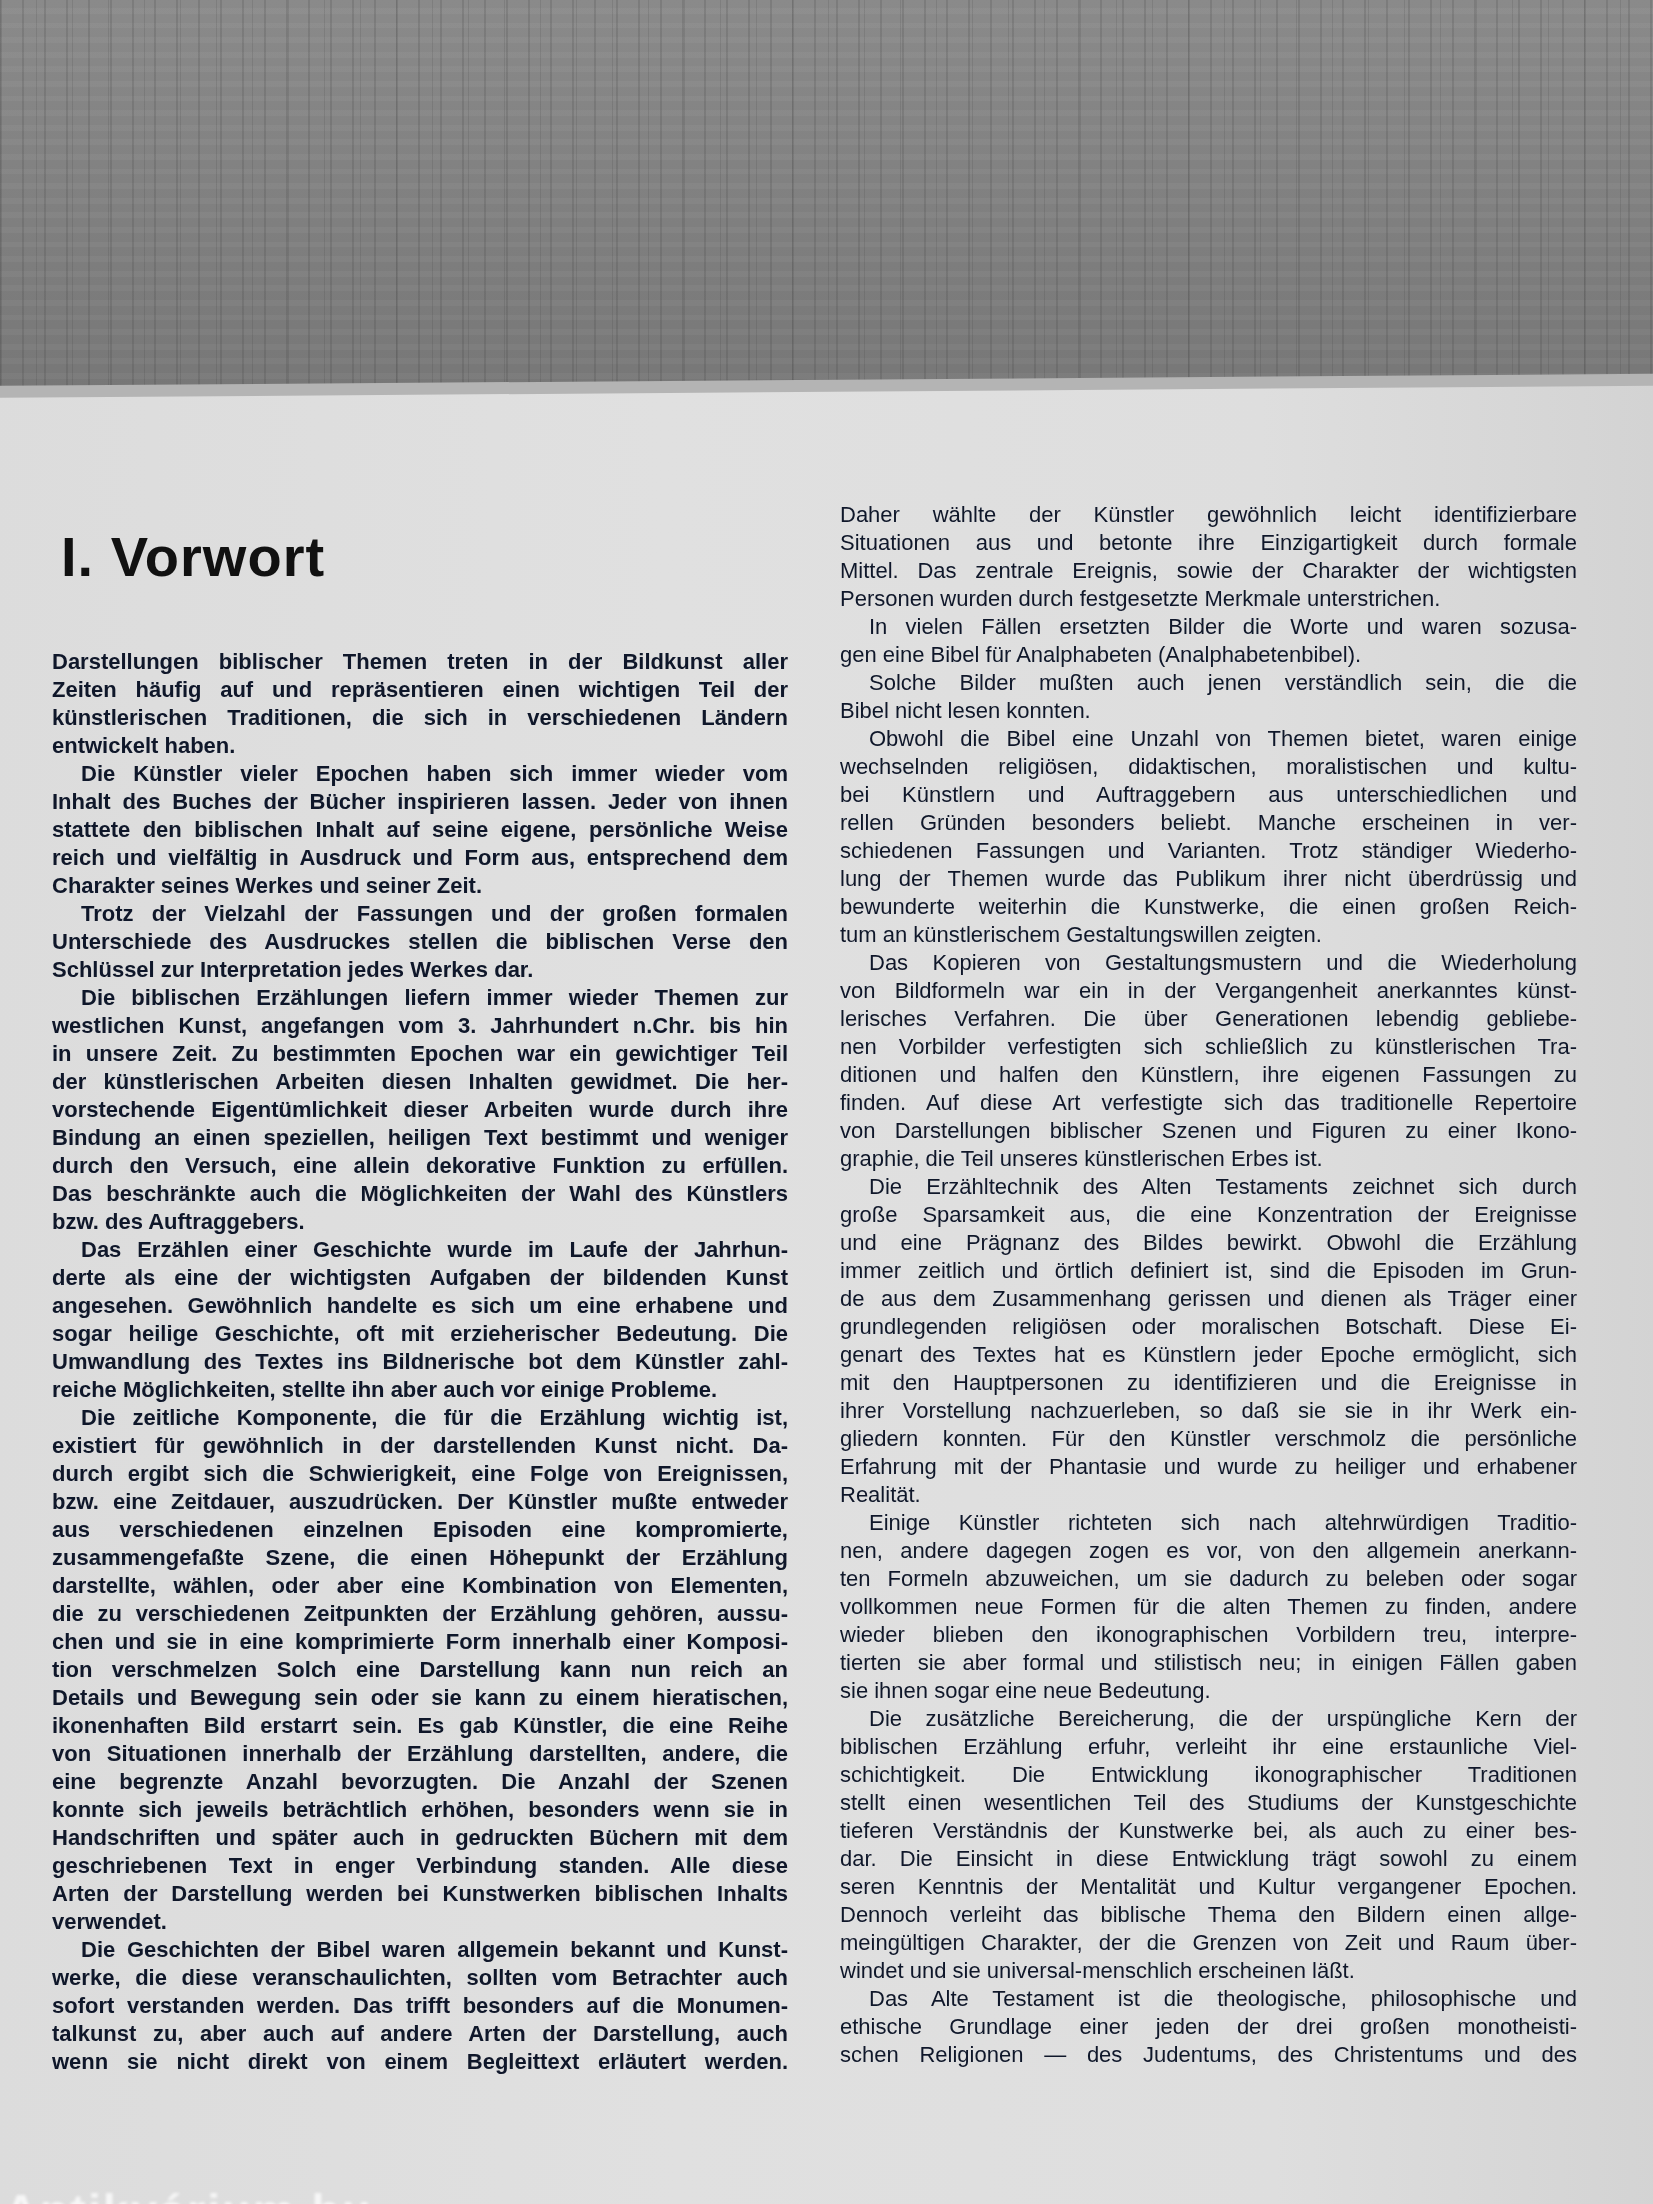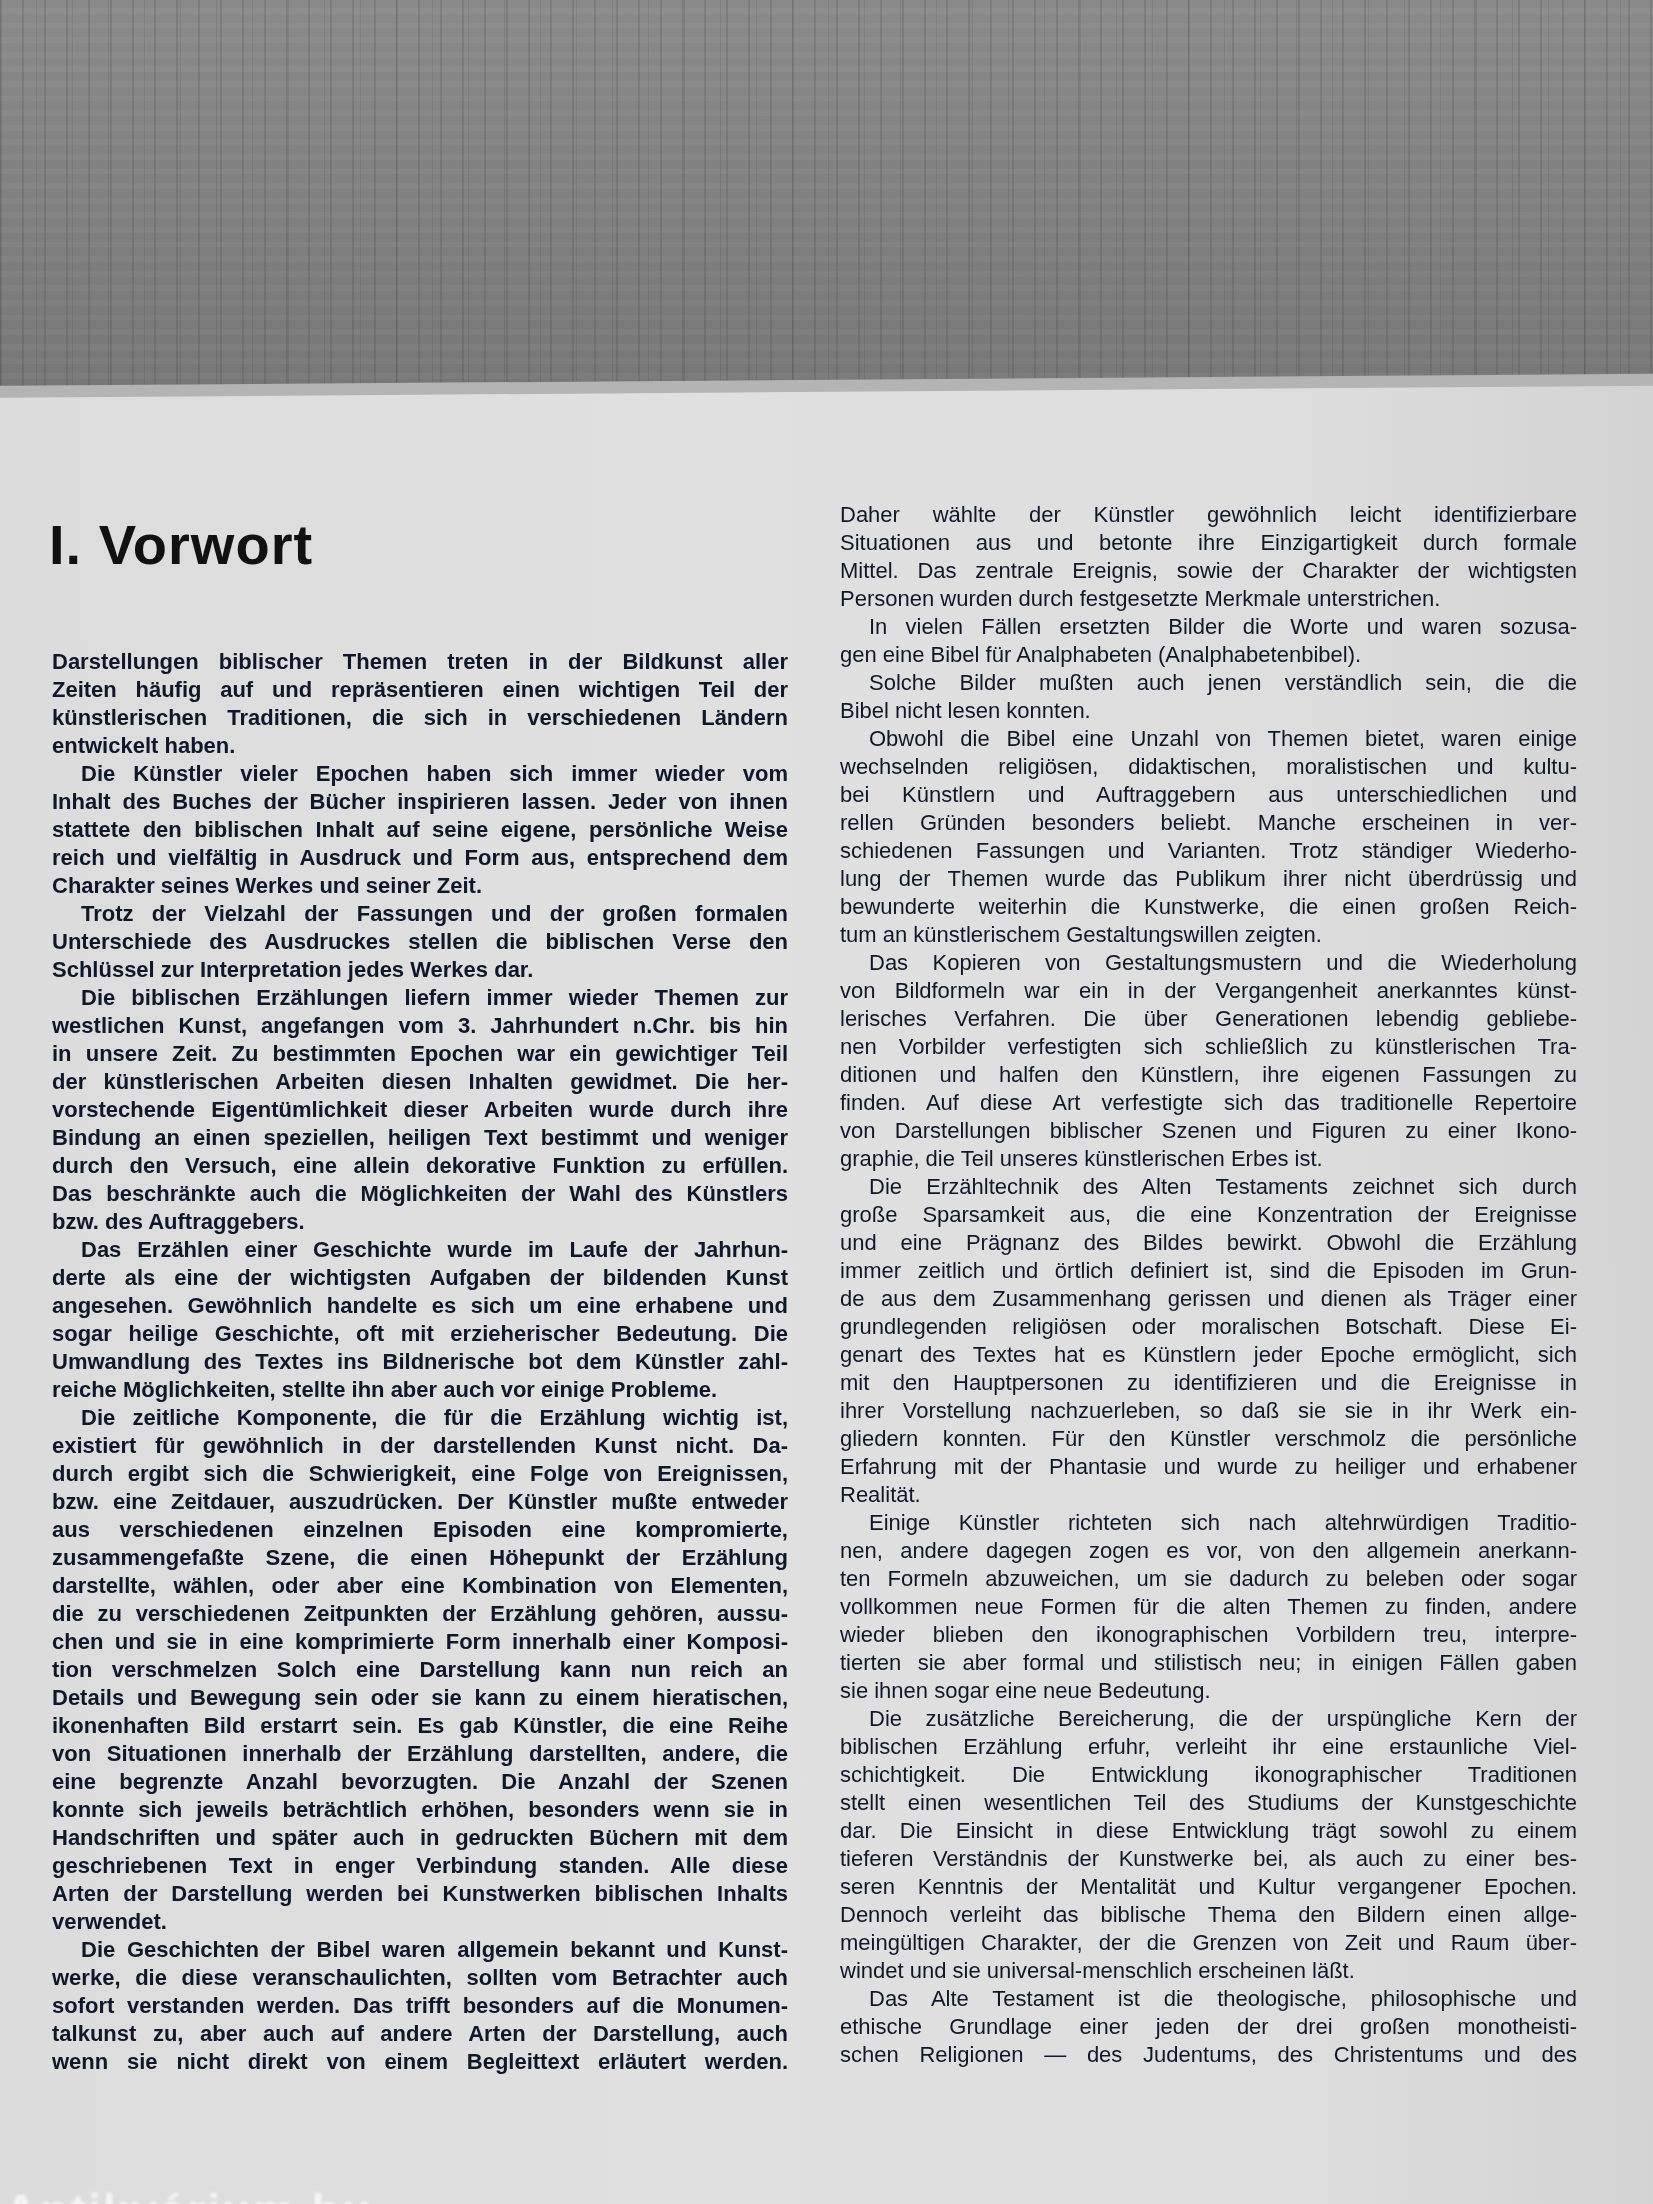--- a/index.html
+++ b/index.html
@@ -25,21 +25,21 @@
       position: absolute; left: -19.4px; top: 398px; width: 1708px; height: 1844px;
       background: linear-gradient(90deg, #dcdcdc 0%, #e0e0e0 40%, #dedede 75%, #d2d2d2 100%);
       transform: rotate(-0.42deg); transform-origin: left top;
     }
     .content {
       position: absolute; left: 0; top: 0; width: 1654px; height: 2205px;
     }
     .title {
       position: absolute; left: 49px; top: 512px;
       font-size: 56px; font-weight: bold; color: #111; letter-spacing: 1px;
-      margin: 0;
+      margin: 12px;
     }
     .column {
       position: absolute; color: #0f172a;
       font-size: 22px; line-height: 28px;
     }
     .col-left { left: 52px; top: 648px; width: 736px; font-weight: bold; }
     .col-right { left: 840px; top: 501px; width: 737px; }
     .line {
       display: block; white-space: nowrap; text-align: justify;
       text-align-last: justify; height: 28px;
@@ -155,22 +155,22 @@
       <span class="line">nen, andere dagegen zogen es vor, von den allgemein anerkann-</span>
       <span class="line">ten Formeln abzuweichen, um sie dadurch zu beleben oder sogar</span>
       <span class="line">vollkommen neue Formen für die alten Themen zu finden, andere</span>
       <span class="line">wieder blieben den ikonographischen Vorbildern treu, interpre-</span>
       <span class="line">tierten sie aber formal und stilistisch neu; in einigen Fällen gaben</span>
       <span class="line last">sie ihnen sogar eine neue Bedeutung.</span>
       <span class="line indent">Die zusätzliche Bereicherung, die der urspüngliche Kern der</span>
       <span class="line">biblischen Erzählung erfuhr, verleiht ihr eine erstaunliche Viel-</span>
       <span class="line">schichtigkeit. Die Entwicklung ikonographischer Traditionen</span>
       <span class="line">stellt einen wesentlichen Teil des Studiums der Kunstgeschichte</span>
+      <span class="line">tieferen Verständnis der Kunstwerke bei, als auch zu einer bes-</span>
       <span class="line">dar. Die Einsicht in diese Entwicklung trägt sowohl zu einem</span>
-      <span class="line">tieferen Verständnis der Kunstwerke bei, als auch zu einer bes-</span>
       <span class="line">seren Kenntnis der Mentalität und Kultur vergangener Epochen.</span>
       <span class="line">Dennoch verleiht das biblische Thema den Bildern einen allge-</span>
       <span class="line">meingültigen Charakter, der die Grenzen von Zeit und Raum über-</span>
       <span class="line last">windet und sie universal-menschlich erscheinen läßt.</span>
       <span class="line indent">Das Alte Testament ist die theologische, philosophische und</span>
       <span class="line">ethische Grundlage einer jeden der drei großen monotheisti-</span>
       <span class="line">schen Religionen — des Judentums, des Christentums und des</span>
     </div>
   <div class="watermark">Antikvárium.hu</div>
 </div>

